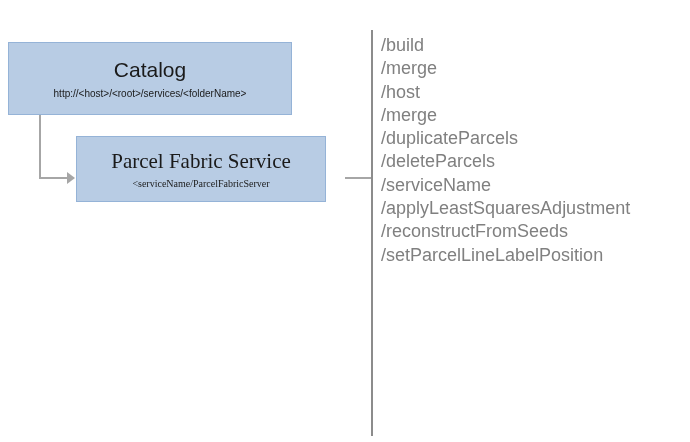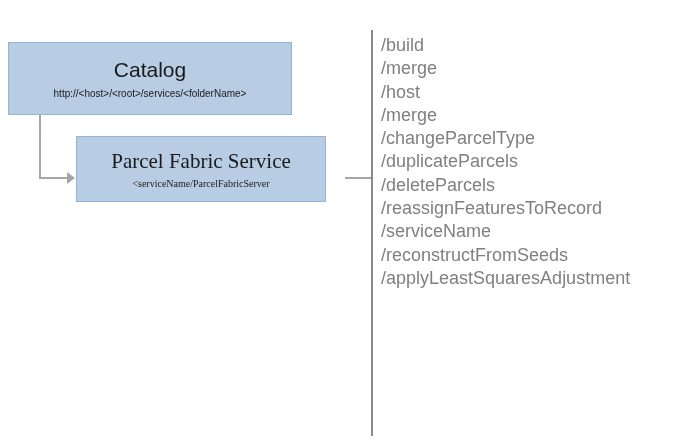--- a/index.html
+++ b/index.html
@@ -124,22 +124,21 @@
 
   <div class="conn conn-h2"></div>
 
   <div class="divider"></div>
 
   <div class="ops-list">
       <div class="op">/build</div>
       <div class="op">/merge</div>
       <div class="op">/host</div>
       <div class="op">/merge</div>
-      <div class="op">/changeParcelType</div>
       <div class="op">/duplicateParcels</div>
       <div class="op">/deleteParcels</div>
-      <div class="op">/reassignFeaturesToRecord</div>
       <div class="op">/serviceName</div>
+      <div class="op">/applyLeastSquaresAdjustment</div>
       <div class="op">/reconstructFromSeeds</div>
-      <div class="op">/applyLeastSquaresAdjustment</div>
+      <div class="op">/setParcelLineLabelPosition</div>
     </div>
 
 </div>
 
 </body></html>

